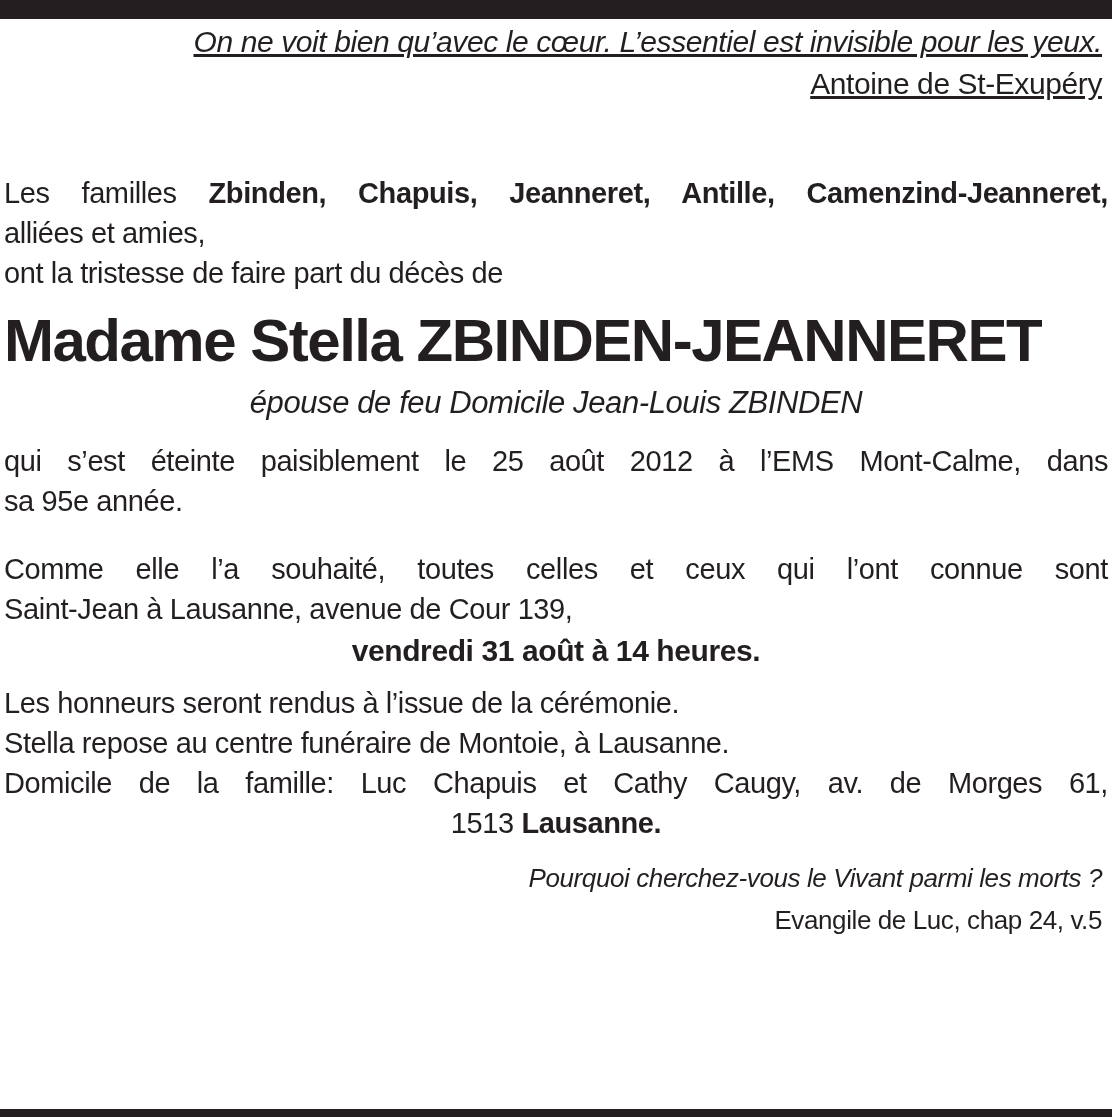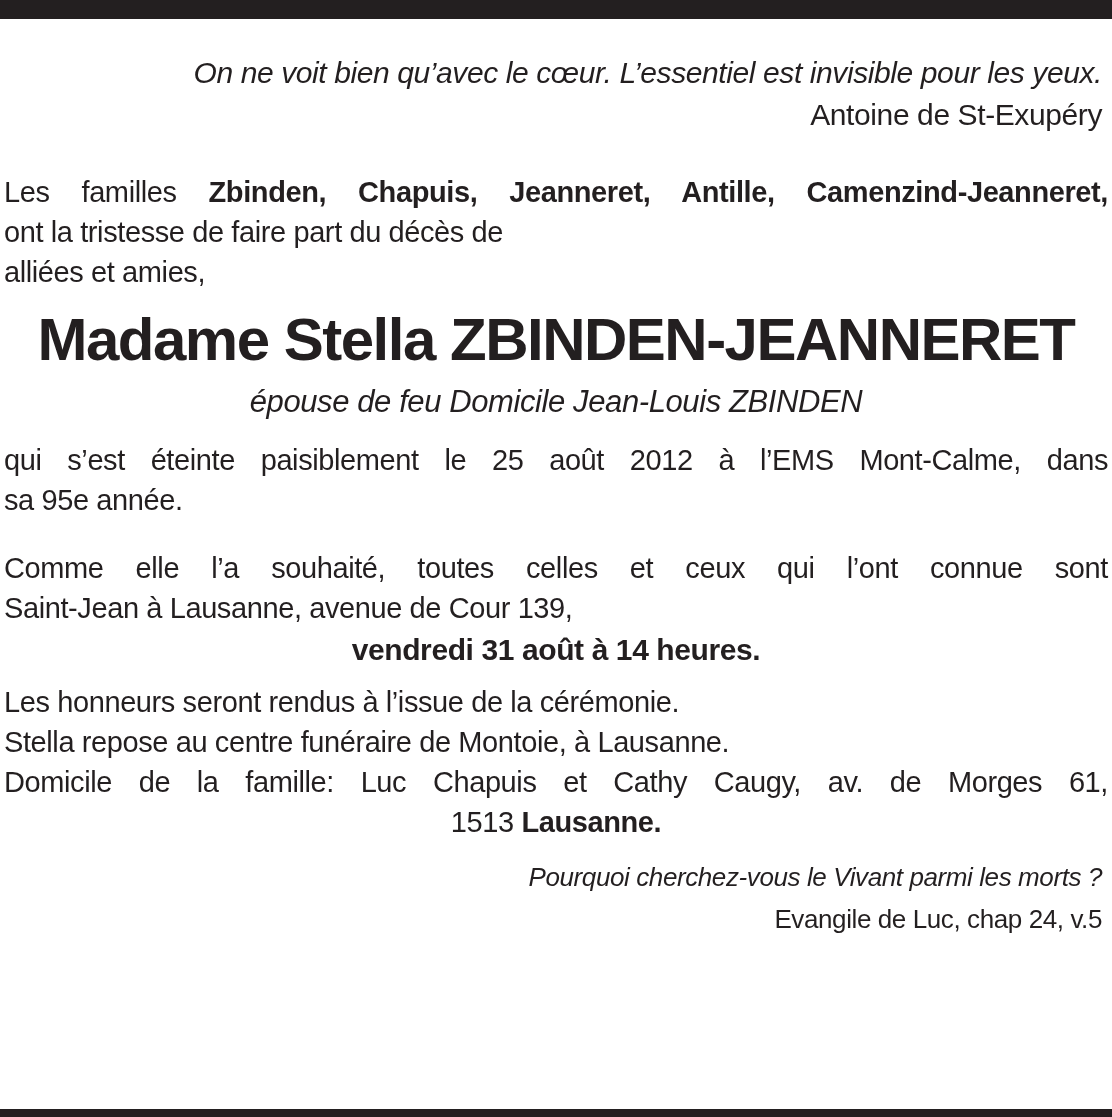--- a/index.html
+++ b/index.html
@@ -25,32 +25,31 @@
   .justify {
     text-align: justify;
     text-align-last: justify;
     white-space: normal;
   }
   .center { text-align: center; }
   .right { text-align: right; padding-right: 6px; }
   .italic { font-style: italic; }
   .bold { font-weight: bold; }
 
-  .quote-block { margin-top: 33px; }
+  .quote-block { margin-top: 2px; text-decoration: underline; }
   .quote-block .line { line-height: 42px; font-size: 30px; }
 
-  .intro { margin-top: 36px; }
+  .intro { margin-top: 68px; }
 
   .title {
     margin: 8px 0 0 0;
     font-size: 60px;
     font-weight: bold;
     line-height: 80px;
     letter-spacing: -1.5px;
-    text-align: center;
     white-space: nowrap;
   }
   .spouse { font-size: 31px; line-height: 44px; }
 
   .death { margin-top: 16px; }
   .ceremony { margin-top: 28px; }
   .datetime-line { font-size: 30px; margin: 2px 0 8px 0; }
   .details { margin-top: 12px; }
   .donation { margin-top: 24px; }
   .closing { margin-top: 14px; }
@@ -65,22 +64,22 @@
 
   <div class="content">
 
     <div class="quote-block">
       <div class="line right italic">On ne voit bien qu’avec le cœur. L’essentiel est invisible pour les yeux.</div>
       <div class="line right">Antoine de St-Exupéry</div>
     </div>
 
     <div class="intro">
       <div class="line justify"><span>Les familles</span> <span class="bold">Zbinden, Chapuis, Jeanneret, Antille, Camenzind-Jeanneret,</span></div>
+      <div class="line">alliées et amies,</div>
       <div class="line">ont la tristesse de faire part du décès de</div>
-      <div class="line">alliées et amies,</div>
     </div>
 
     <div class="title">Madame Stella ZBINDEN-JEANNERET</div>
 
     <div class="line center italic spouse">épouse de feu Domicile Jean-Louis ZBINDEN</div>
 
     <div class="death">
       <div class="line justify">qui s’est éteinte paisiblement le 25 août 2012 à l’EMS Mont-Calme, dans</div>
       <div class="line">sa 95e année.</div>
     </div>

